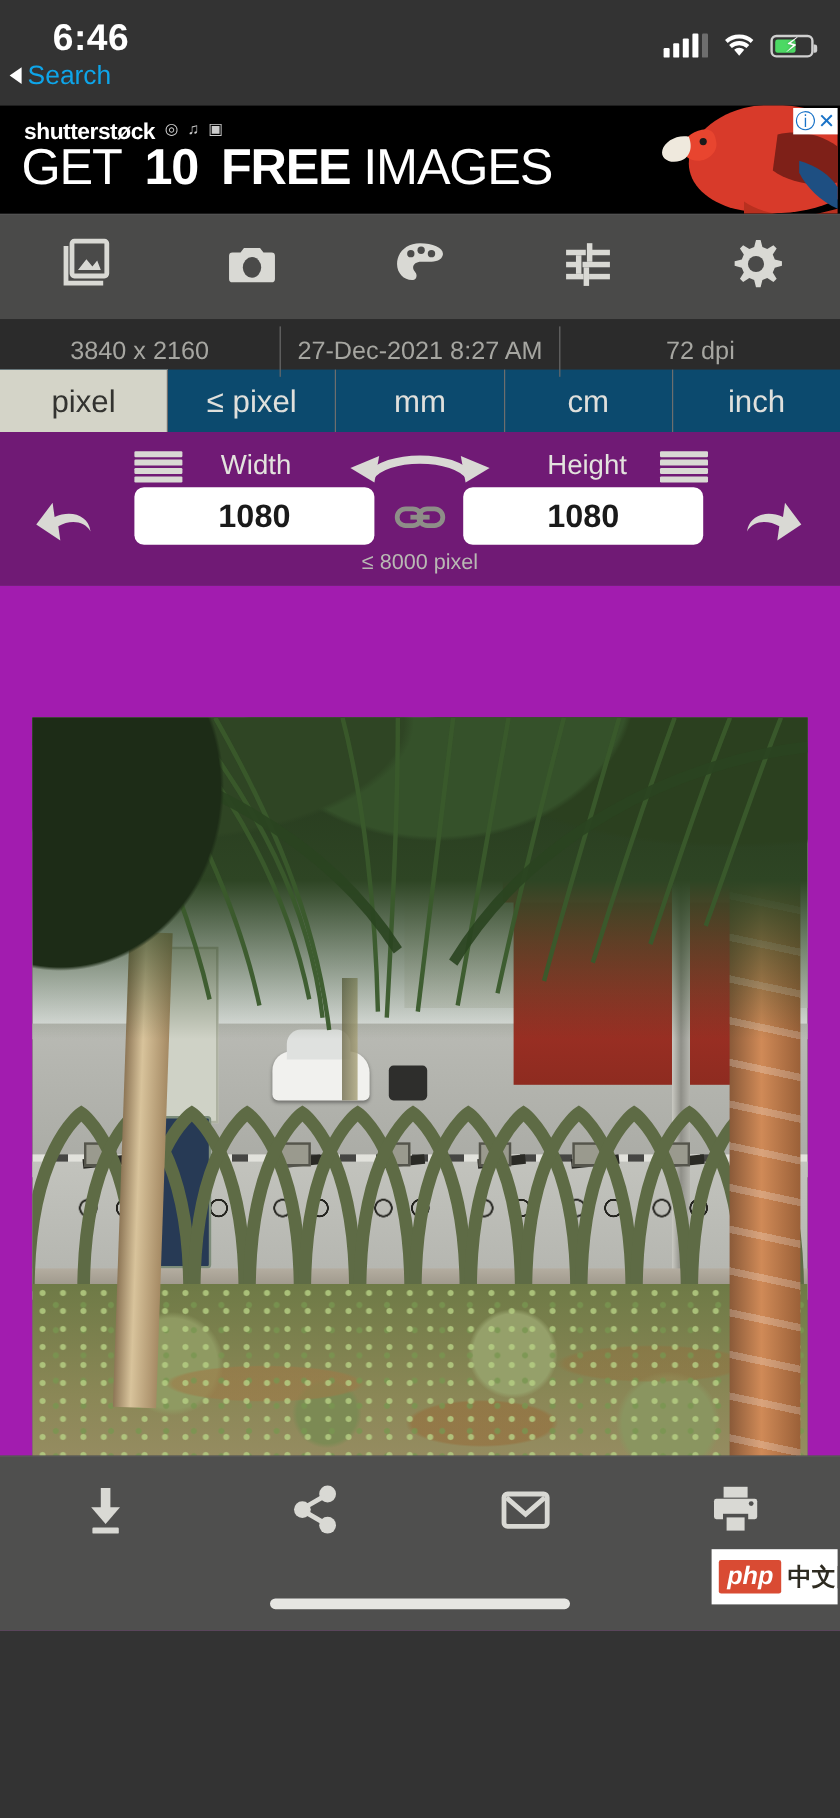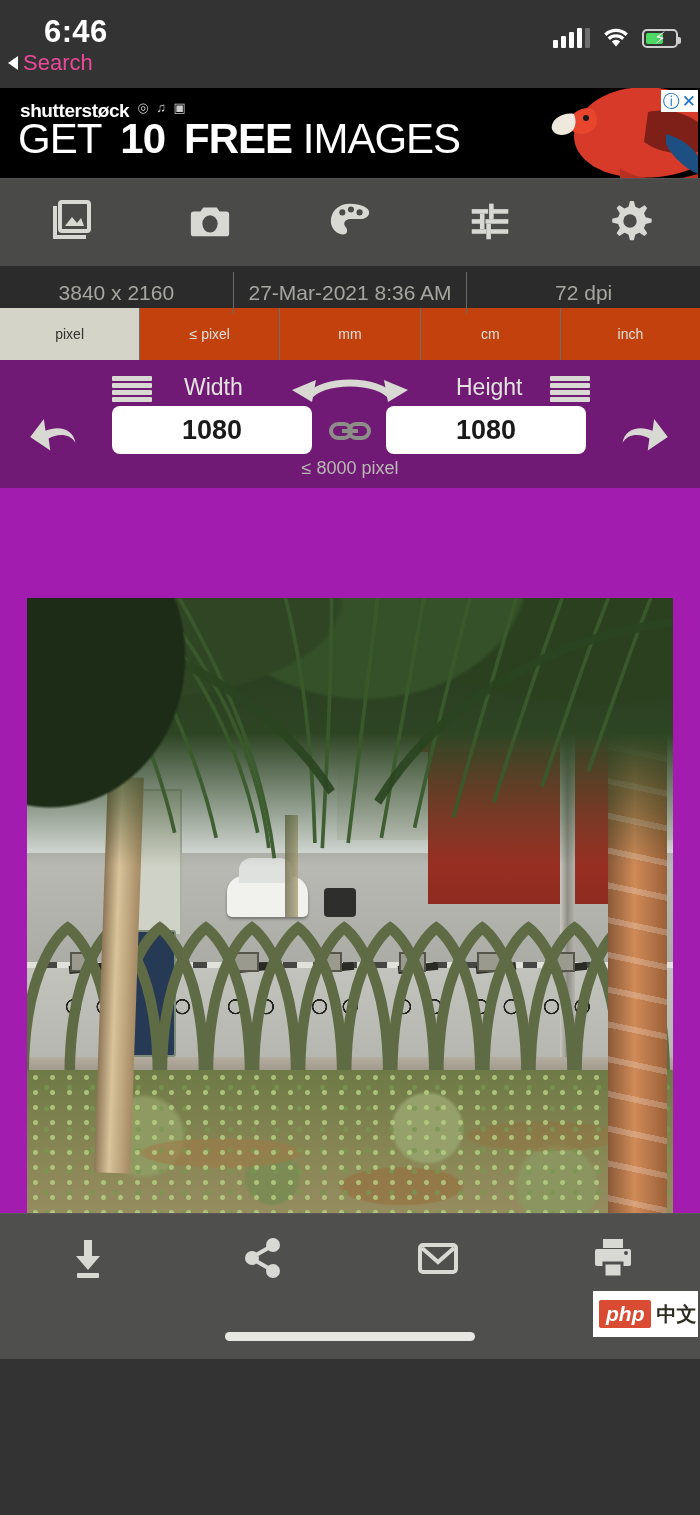--- a/index.html
+++ b/index.html
@@ -14,21 +14,21 @@
   
   .statusbar{
     position:relative; height:88px; background:#333333;
   }
   .sb-time{
     position:absolute; left:44px; top:14px;
     font-size:31px; font-weight:600; color:#ffffff; letter-spacing:0.4px;
   }
   .sb-search{
     position:absolute; left:8px; top:50px;
-    font-size:22px; color:#ec4899; display:flex; align-items:center; gap:5px;
+    font-size:22px; color:#0ea5e9; display:flex; align-items:center; gap:5px;
   }
   .sb-search .tri{
     width:0; height:0; border-top:7px solid transparent; border-bottom:7px solid transparent;
     border-right:10px solid #ffffff; display:inline-block;
   }
   .sb-right{
     position:absolute; right:22px; top:28px; display:flex; align-items:center; gap:13px;
   }
   .bars{ display:flex; align-items:flex-end; gap:3px; height:20px;}
   .bars i{ display:block; width:5px; background:#ffffff; border-radius:1px;}
@@ -96,21 +96,21 @@
     height:42px; background:#2b2b2b; display:flex; align-items:center;
     font-size:21px; color:#a6a6a1;
   }
   .inforow .cell{
     flex:1; height:100%; display:flex; align-items:center; justify-content:center;margin-top:11px;
   }
   .inforow .cell + .cell{ border-left:1px solid #6a6a6a; }
 
   
   .units{
-    height:52px; display:flex; background:#c2410c; font-size:14px;
+    height:52px; display:flex; background:#0c4a6e; font-size:26px;
   }
   .units .u{
     flex:1; display:flex; align-items:center; justify-content:center;
     color:#e0e0dc; border-right:1px solid #6e6e6d;
   }
   .units .u:last-child{ border-right:none; }
   .units .u.sel{ background:#d4d4c8; color:#333330; }
 
   
   .sizepanel{
@@ -439,21 +439,21 @@
       <svg viewBox="0 0 46 46" width="44" height="44" aria-hidden="true">
         <path d="M23 2 l4 0 1.6 6.2 4.2 1.8 5.4-3.4 2.8 2.8 -3.4 5.4 1.8 4.2 6.2 1.6 0 4 -6.2 1.6 -1.8 4.2 3.4 5.4 -2.8 2.8 -5.4-3.4 -4.2 1.8 -1.6 6.2 -4 0 -1.6-6.2 -4.2-1.8 -5.4 3.4 -2.8-2.8 3.4-5.4 -1.8-4.2 -6.2-1.6 0-4 6.2-1.6 1.8-4.2 -3.4-5.4 2.8-2.8 5.4 3.4 4.2-1.8 Z" fill="#d9d9d4"></path>
         <circle cx="23" cy="23" r="7" fill="#4a4a49"></circle>
       </svg>
     </span>
   </div>
 </div>
 
 <div class="inforow">
   <div class="cell">3840 x 2160</div>
-  <div class="cell">27-Mar-2021 8:36 AM</div>
+  <div class="cell">27-Dec-2021 8:27 AM</div>
   <div class="cell">72 dpi</div>
 </div>
 
 <div class="units">
   <div class="u sel">pixel</div>
   <div class="u">≤ pixel</div>
   <div class="u">mm</div>
   <div class="u">cm</div>
   <div class="u">inch</div>
 </div>

